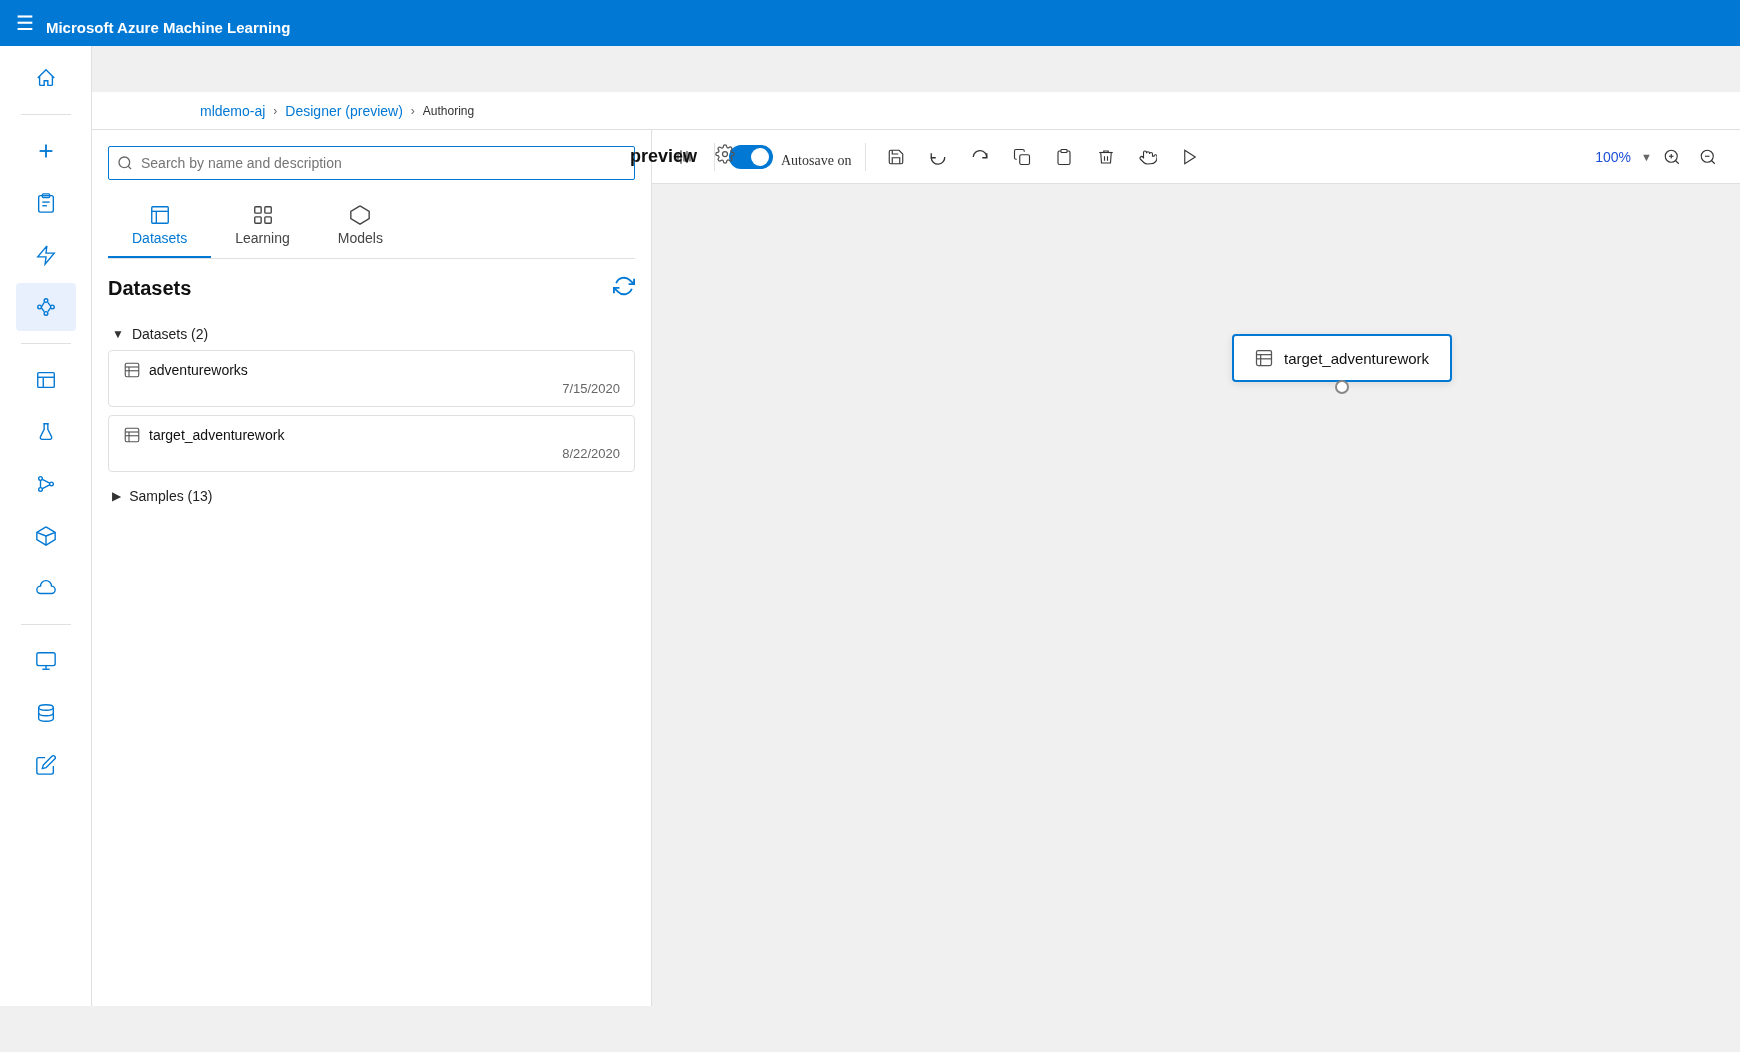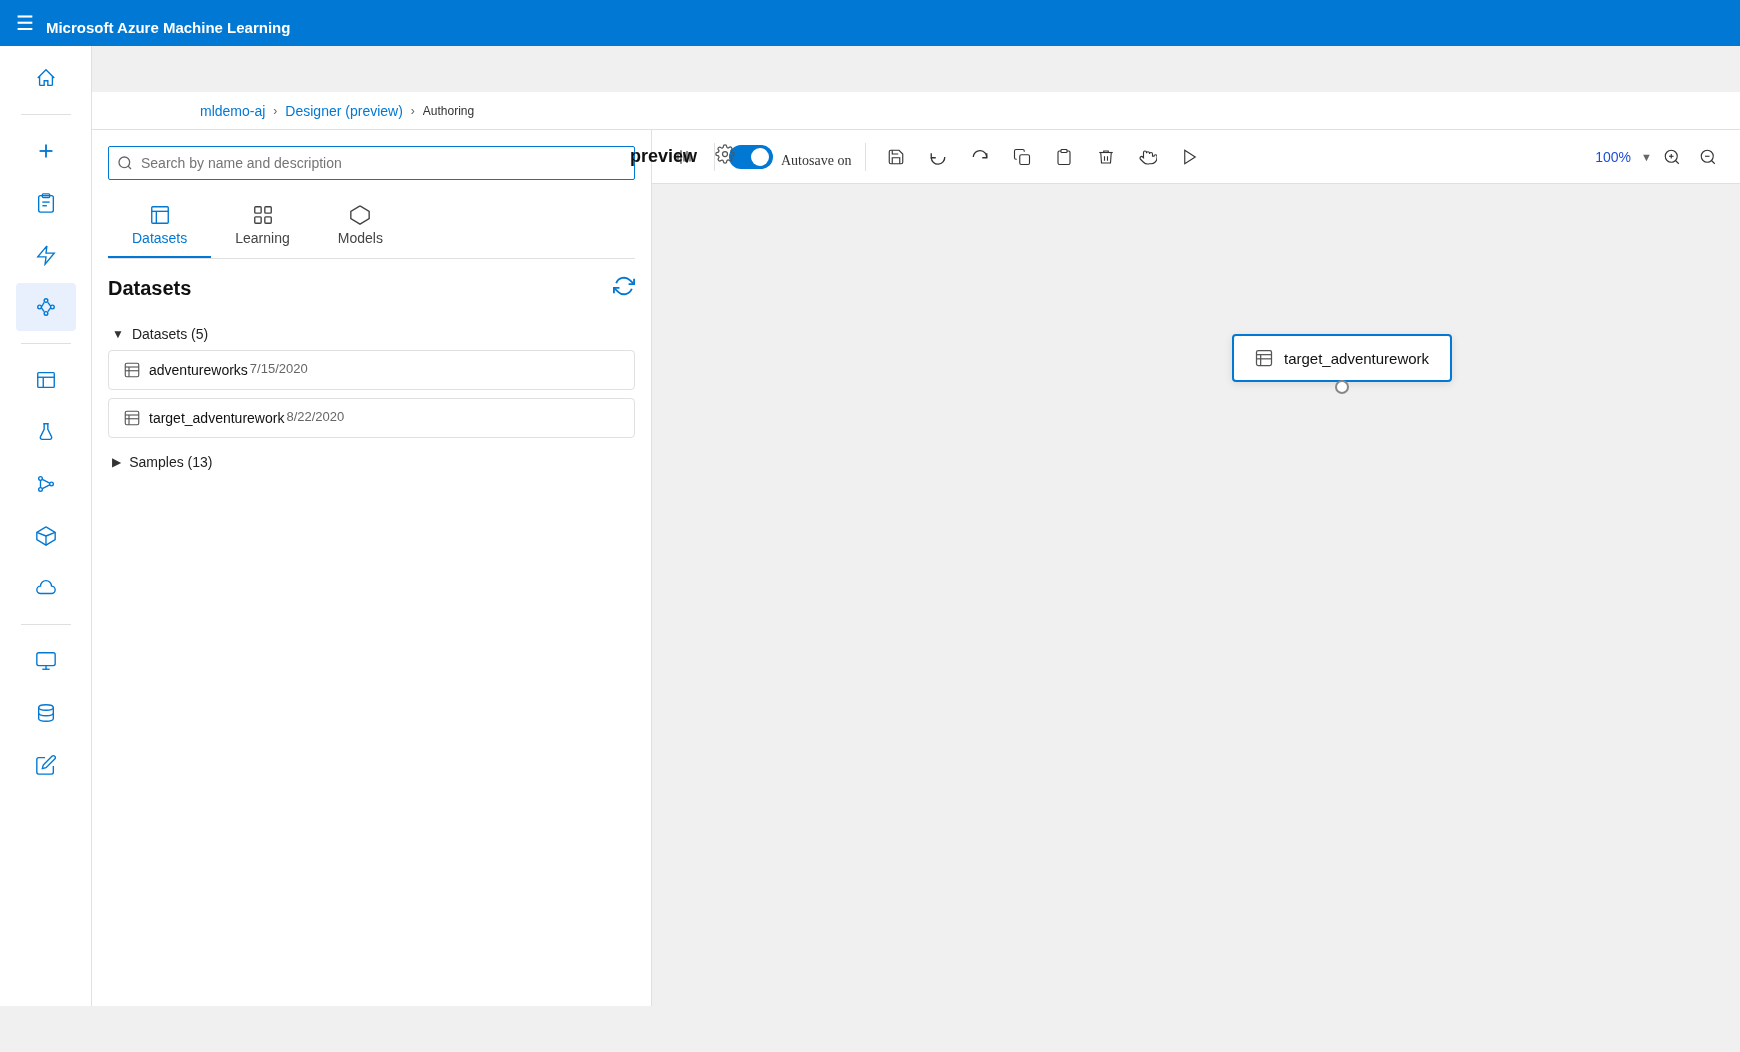--- a/index.html
+++ b/index.html
@@ -141,21 +141,21 @@
     .group-header .chevron { font-size: 12px; color: #333; }
 
     .dataset-item {
       border: 1px solid #e0e0e0;
       border-radius: 4px;
       padding: 10px 14px;
       margin-bottom: 8px;
       background: white;
       cursor: grab;
       display: flex;
-      flex-direction: row;
+      flex-direction: column;
       gap: 2px;
     }
     .dataset-name {
       display: flex;
       align-items: center;
       gap: 8px;
       font-size: 14px;
       color: #111;
     }
     .dataset-date {
@@ -455,21 +455,21 @@
           <button class="refresh-btn" title="Refresh" style="background:none;border:none;cursor:pointer;">
             <svg width="22" height="22" viewBox="0 0 24 24" fill="none" stroke="#0078d4" stroke-width="2">
               <path d="M23 4v6h-6M1 20v-6h6"></path>
               <path d="M3.51 9a9 9 0 0114.85-3.36L23 10M1 14l4.64 4.36A9 9 0 0020.49 15"></path>
             </svg>
           </button>
         </div>
 
         <div class="group-header">
           <span class="chevron">▼</span>
-          <span>Datasets (5)</span>
+          <span>Datasets (2)</span>
         </div>
 
         <div class="dataset-item">
           <div class="dataset-name">
             <svg width="18" height="18" viewBox="0 0 24 24" fill="none" stroke="#555" stroke-width="1.5">
               <rect x="3" y="3" width="18" height="18" rx="2"></rect>
               <line x1="3" y1="8" x2="21" y2="8"></line>
               <line x1="3" y1="13" x2="21" y2="13"></line>
               <line x1="8" y1="8" x2="8" y2="21"></line>
             </svg>

